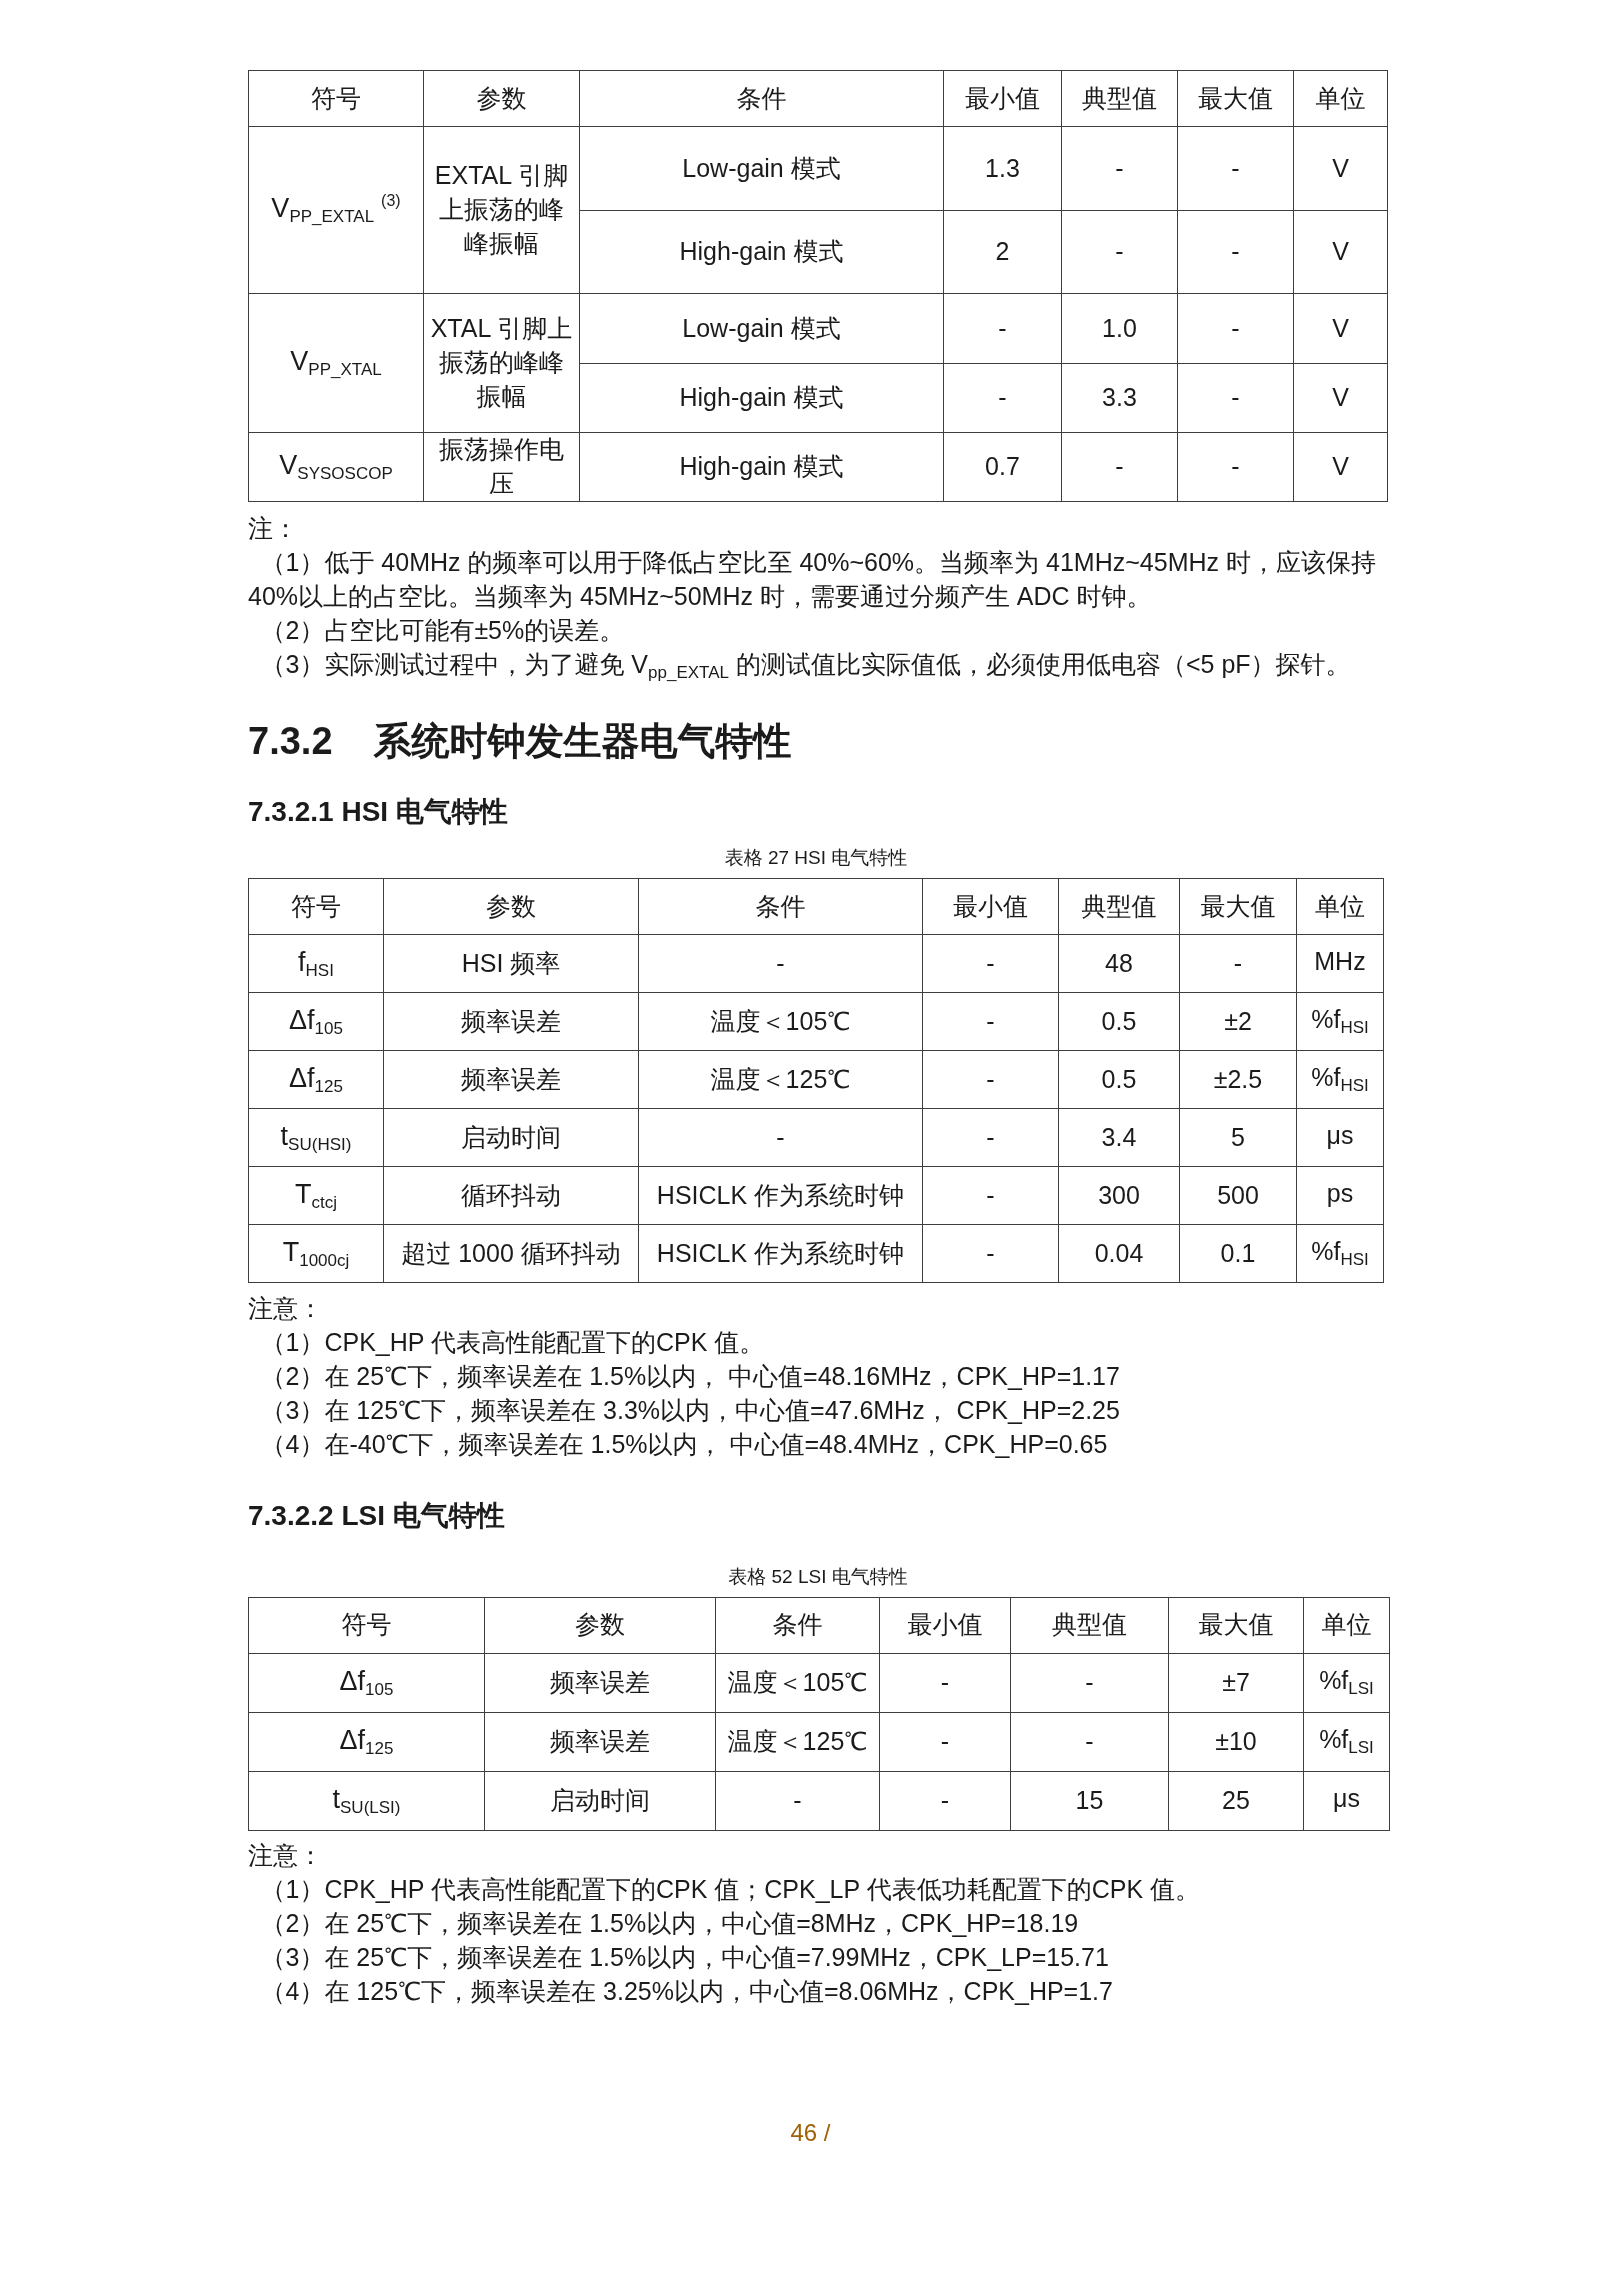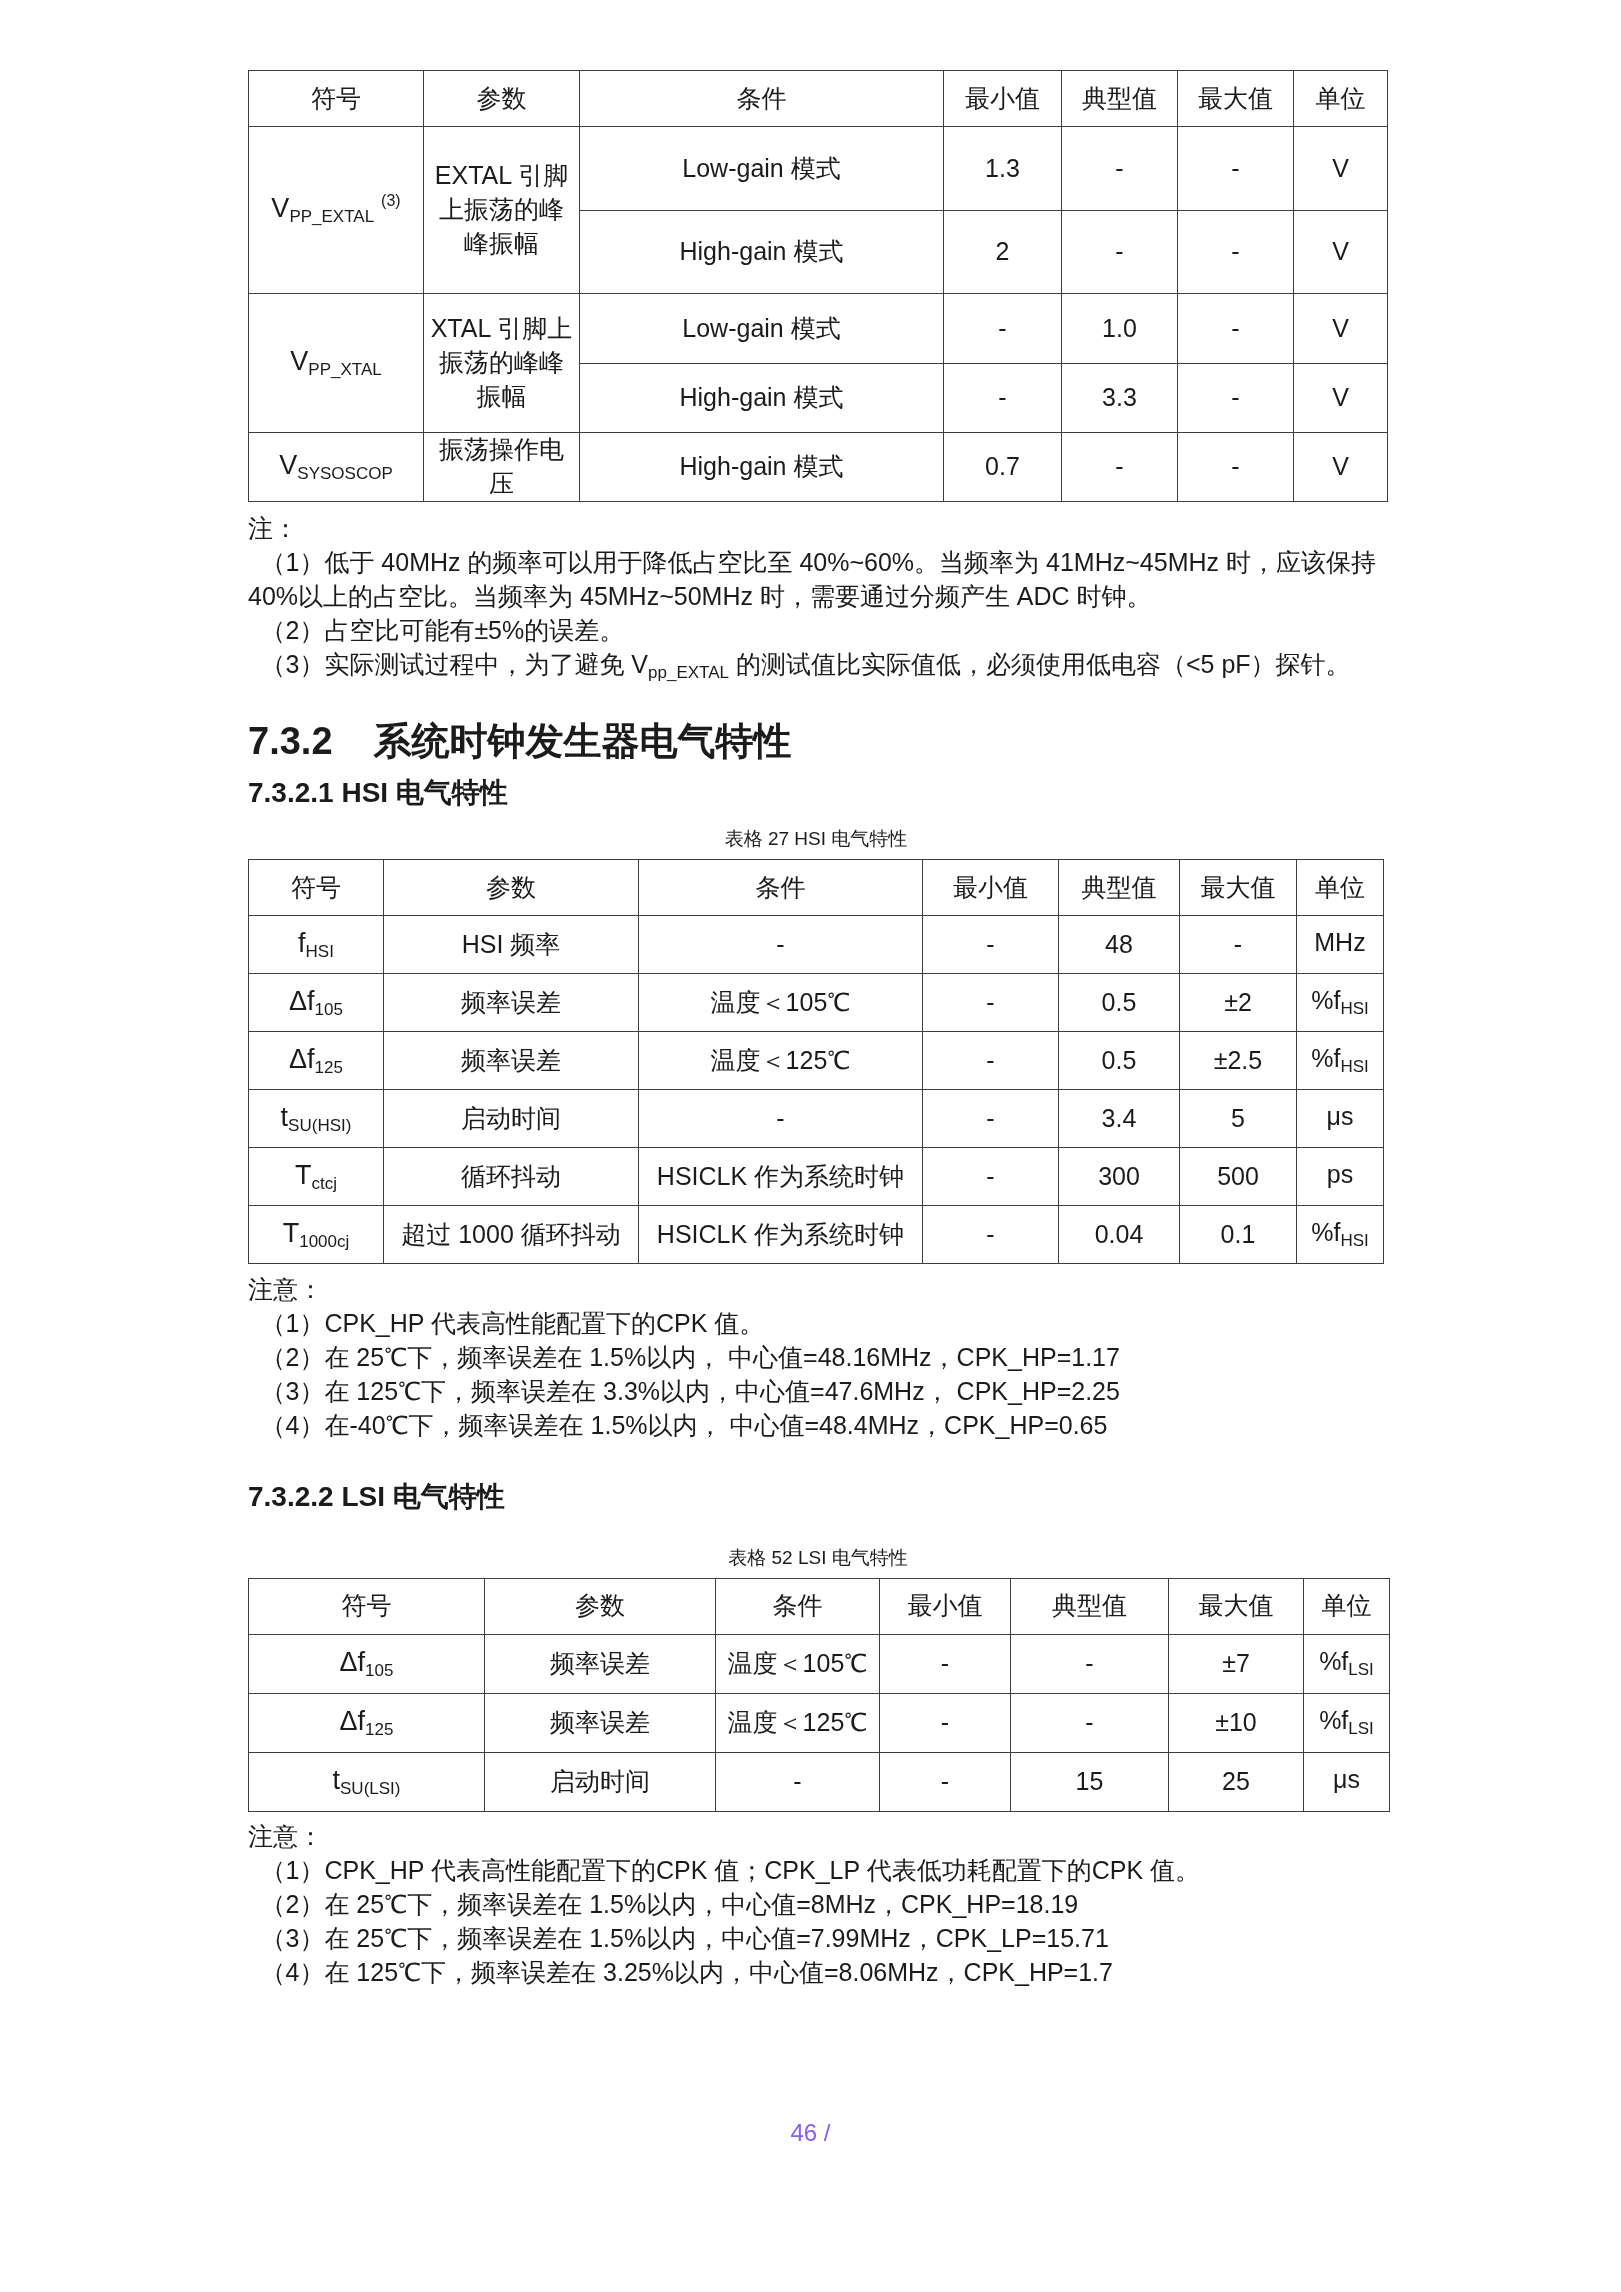--- a/index.html
+++ b/index.html
@@ -21,26 +21,26 @@
   .rh72{height:64px;} .rh77{height:69px;} .rh78{height:70px;}
   .rh93{height:83px;} .rh94{height:84px;}
   
   .notes{font-size:25px;line-height:34px;margin-top:9px;}
   .note-line{white-space:nowrap;}
   .ind{padding-left:12.5px;}
   .nsub{font-size:17px;vertical-align:-4.5px;}
   
   .sec-main{font-size:38px;font-weight:bold;margin-top:27px;white-space:nowrap;}
   .sec-main .num{display:inline-block;margin-right:41px;}
-  .sec-sub{font-size:28px;font-weight:bold;margin-top:7px;white-space:nowrap;}
+  .sec-sub{font-size:28px;font-weight:bold;margin-top:26px;white-space:nowrap;}
   .tcap{font-size:19px;text-align:center;margin-top:14.3px;margin-bottom:7.2px;}
   .cap27{width:1136px;}
   .cap28{width:1140px;margin-top:29px;}
   .mt40{margin-top:36px;}
-  .footer{position:absolute;top:2119px;left:0;width:1621px;text-align:center;font-size:24px;color:#8b5cf6;}
+  .footer{position:absolute;top:2119px;left:0;width:1621px;text-align:center;font-size:24px;color:#a16207;}
 </style>
 </head>
 <body>
 
 <div class="content">
 
   <table class="dtable" style="width:1139px;">
     <colgroup>
       <col style="width:175px">
         <col style="width:156px">

